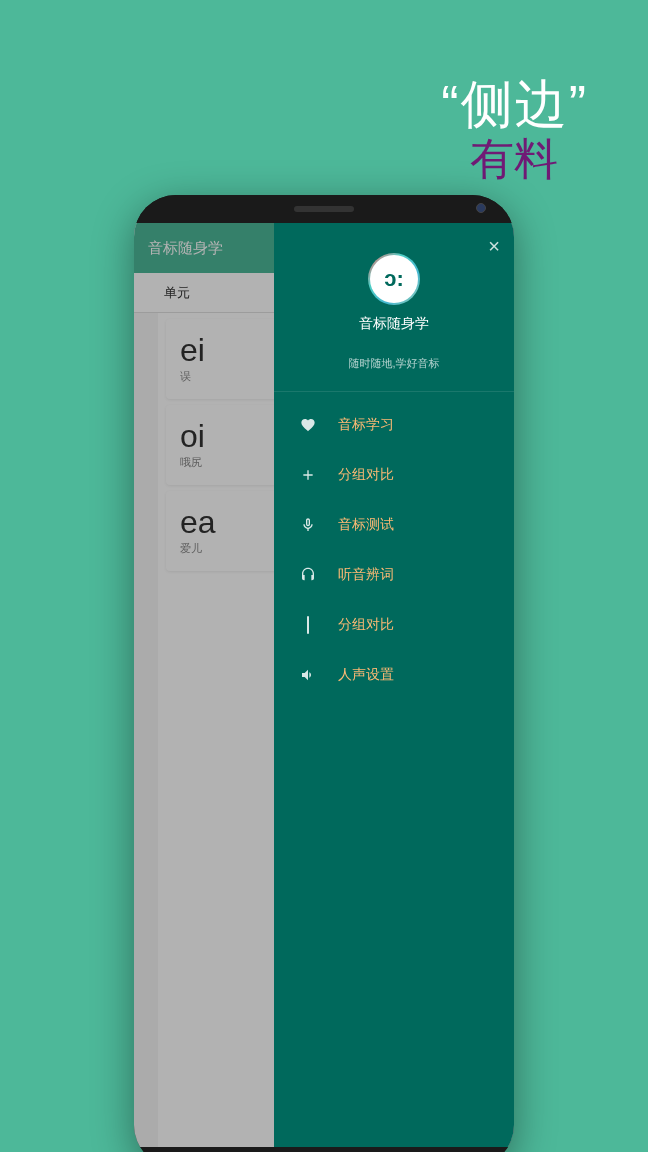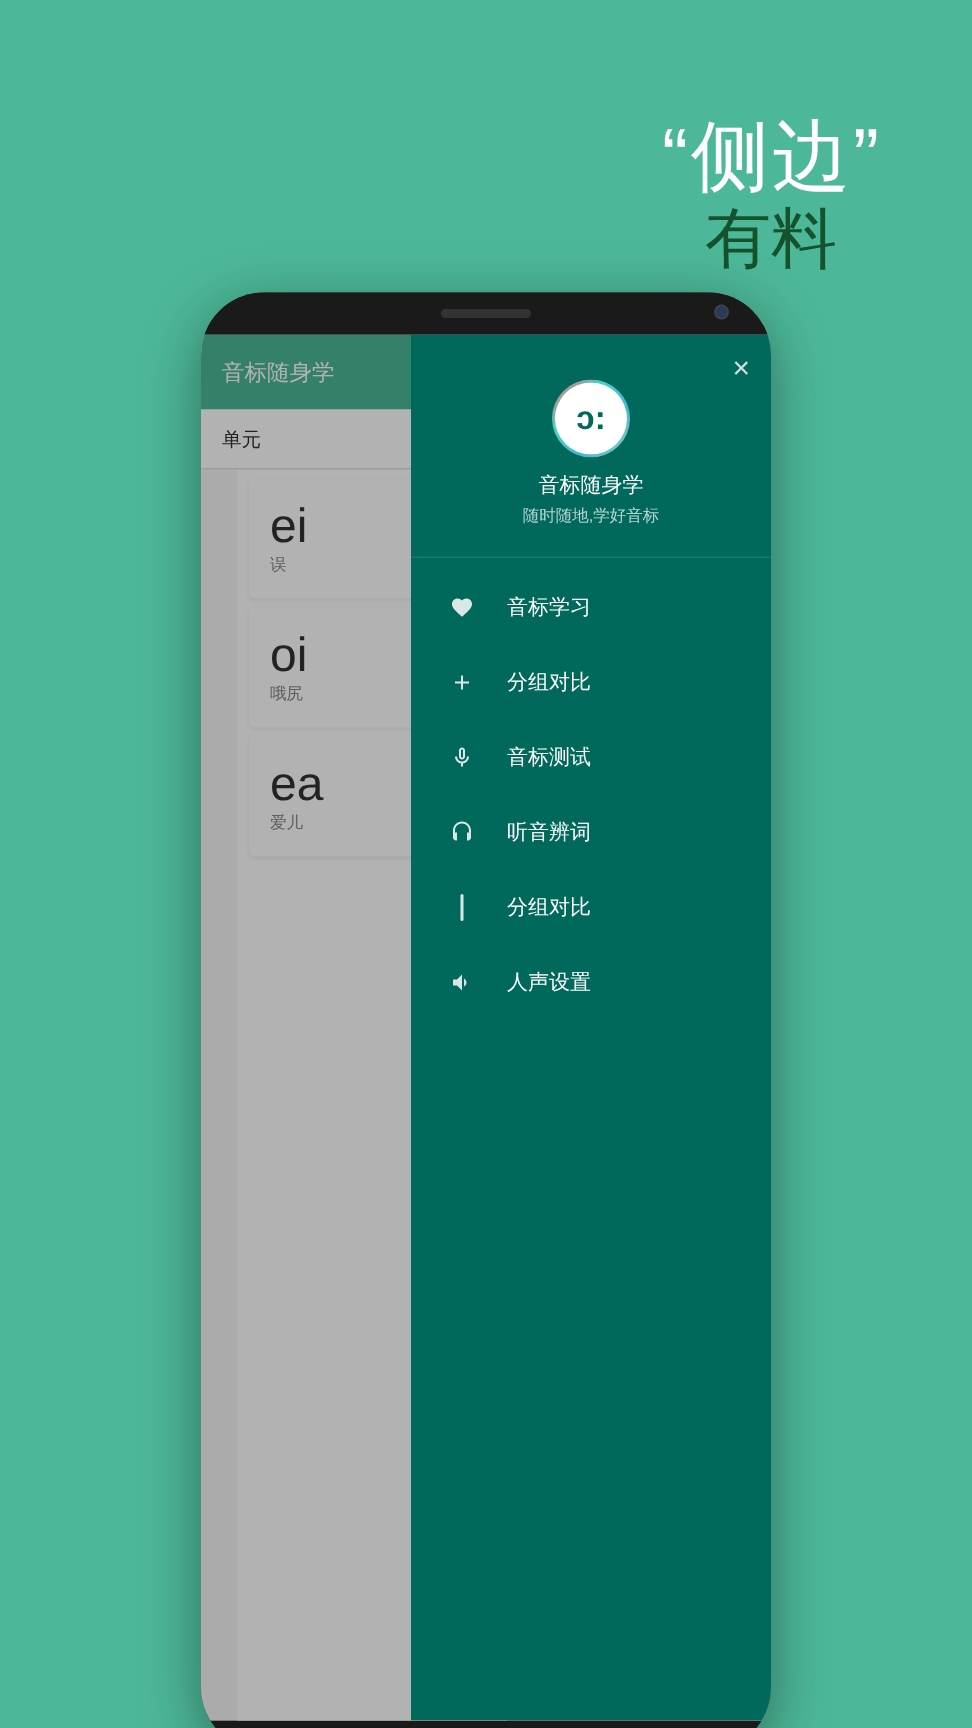--- a/index.html
+++ b/index.html
@@ -20,21 +20,21 @@
       font-size: 52px;
       color: white;
       font-weight: 300;
       letter-spacing: 2px;
     }
     .bg-subtitle {
       position: absolute;
       top: 130px;
       right: 90px;
       font-size: 44px;
-      color: #14532d;
+      color: #701a75;
       font-weight: 300;
     }
 
     
     .phone-frame {
       position: absolute;
       top: 195px;
       left: 50%;
       transform: translateX(-50%);
       width: 380px;
@@ -117,20 +117,21 @@
       position: absolute;
       top: 50px;
       left: 0;
       z-index: 2;
       border-bottom: 1px solid #e0e0e0;
     }
     .tab-item {
       padding: 0 14px;
       font-size: 13px;
       color: #333;
+      margin-left: 16px;
     }
 
     
     .list-area {
       position: absolute;
       top: 90px;
       left: 0;
       width: 180px;
       bottom: 0;
       background: white;
@@ -225,20 +226,21 @@
 
     .app-name {
       color: white;
       font-size: 14px;
       font-weight: 500;
       margin-bottom: 3px;
     }
     .app-desc {
       color: rgba(255,255,255,0.7);
       font-size: 11px;
+      margin-top: 20px;
     }
 
     
     .drawer-menu {
       flex: 1;
       padding: 8px 0;
       overflow-y: auto;
     }
 
     .menu-item {
@@ -252,21 +254,21 @@
       height: 24px;
       margin-right: 18px;
       display: flex;
       align-items: center;
       justify-content: center;
       color: rgba(255,255,255,0.85);
       font-size: 16px;
       flex-shrink: 0;
     }
     .menu-label {
-      color: #ffffff;
+      color: #fdba74;
       font-size: 14px;
     }
 
     .drawer-section-title {
       padding: 10px 22px 4px 22px;
       color: rgba(255,255,255,0.5);
       font-size: 12px;
     }
   </style>
 </head>

